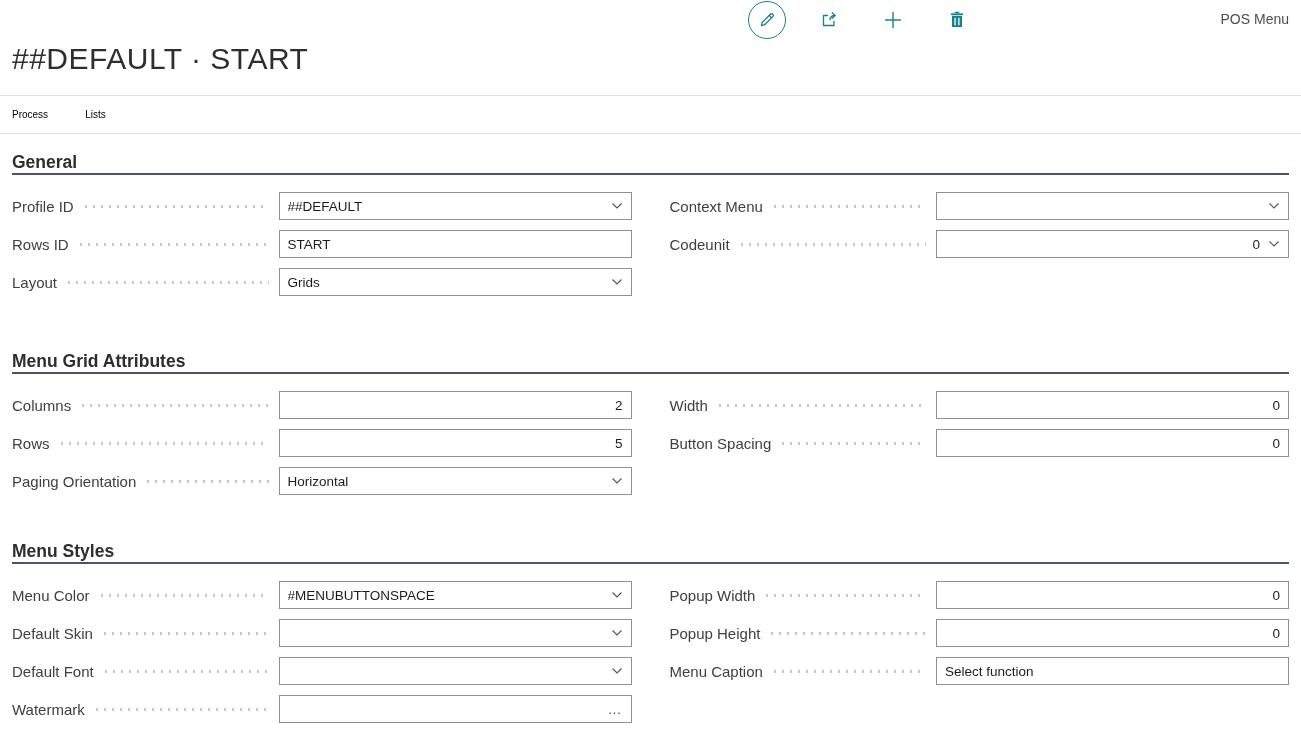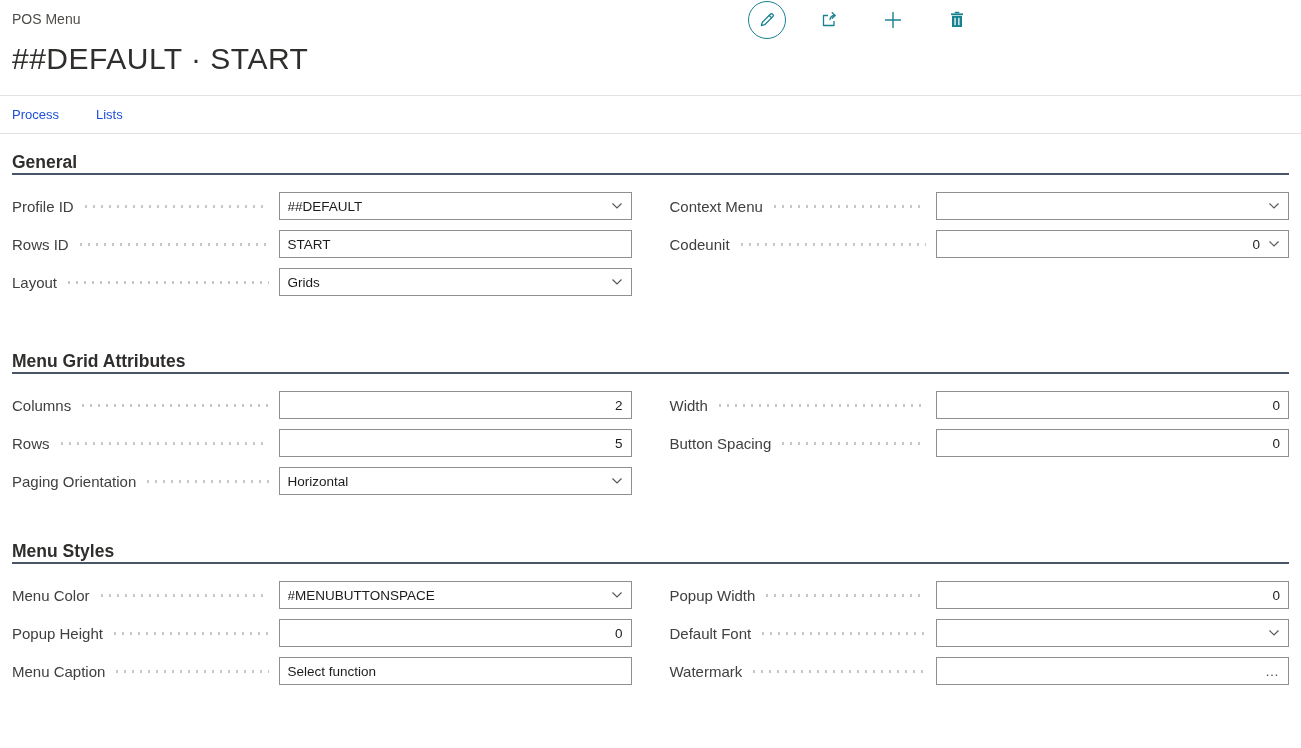--- a/index.html
+++ b/index.html
@@ -11,20 +11,21 @@
     position: relative;
   }
   .container { padding: 0 12px; position: relative; }
 
   
   .page-caption {
     padding-top: 11px;
     font-size: 14px;
     line-height: 17px;
     color: #4f4d4a;
+    text-align: right;
   }
   .page-title {
     margin-top: 12px;
     font-size: 30px;
     line-height: 38px;
     font-weight: 300;
     letter-spacing: 0.5px;
     color: #2f2e2c;
   }
   .toolbar {
@@ -50,22 +51,22 @@
     background: #e4e2e0;
     margin-top: 17px;
   }
   .action-bar {
     height: 38px;
     display: flex;
     align-items: center;
     gap: 37px;
     padding: 0 12px;
     border-bottom: 1px solid #e4e2e0;
-    font-size: 13px;
-    color: #1d4ed8;
+    font-size: 10px;
+    color: #000000;
   }
   .action-item { cursor: pointer; }
 
   
   .section { margin-top: 17px; }
   .section.gap-lg { margin-top: 54px; }
   .section.gap-md { margin-top: 45px; }
   .section-title {
     font-size: 17.5px;
     font-weight: 600;
@@ -311,20 +312,32 @@
       </div>
 
       <div class="field">
         <span class="field-label">Popup Width</span>
         <span class="leader"></span>
         <div class="control num">
           <span class="control-text">0</span>
         </div>
       </div>
 
+      <div class="field">
+        <span class="field-label">Default Skin</span>
+        <span class="leader"></span>
+        <div class="control">
+          <span class="control-text"></span>
+          <span class="chevron-wrap">
+            <svg width="12" height="8" viewBox="0 0 12 8">
+                <path d="M1.5 1.5L6 6l4.5-4.5" fill="none" stroke="#5a5856" stroke-width="1.2"></path>
+              </svg>
+          </span>
+        </div>
+      </div>
 
       <div class="field">
         <span class="field-label">Popup Height</span>
         <span class="leader"></span>
         <div class="control num">
           <span class="control-text">0</span>
         </div>
       </div>
 
       <div class="field">

